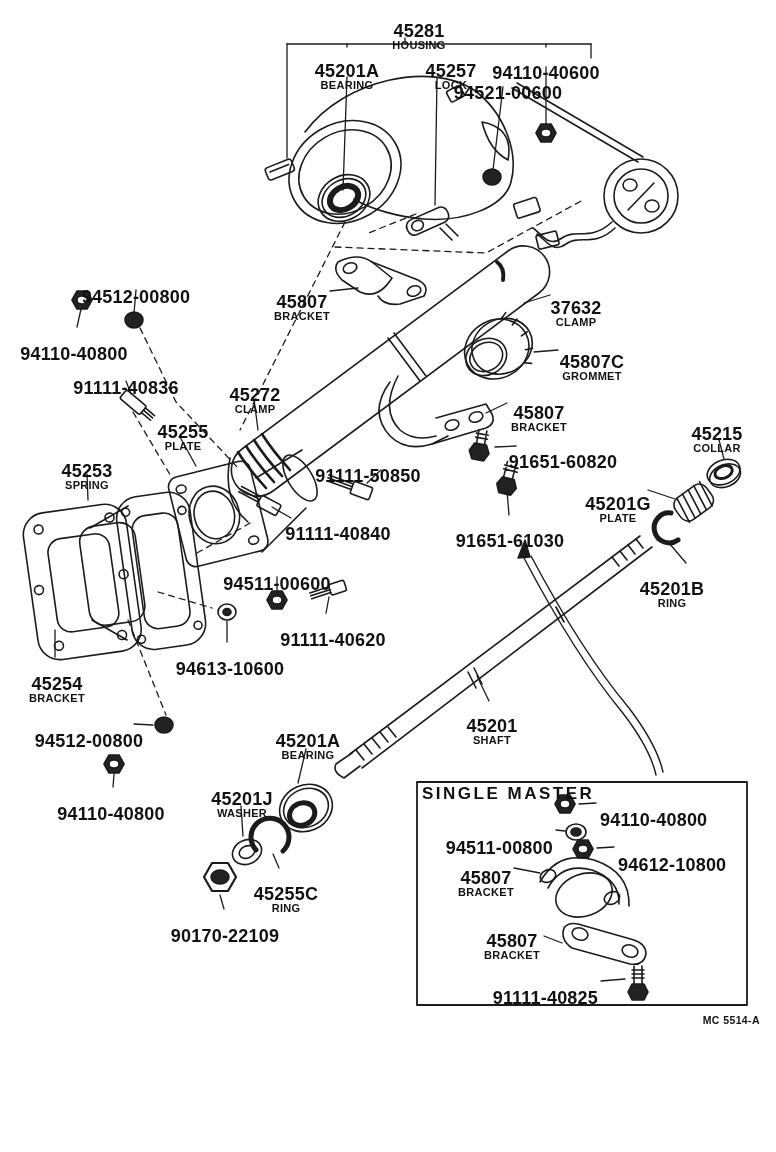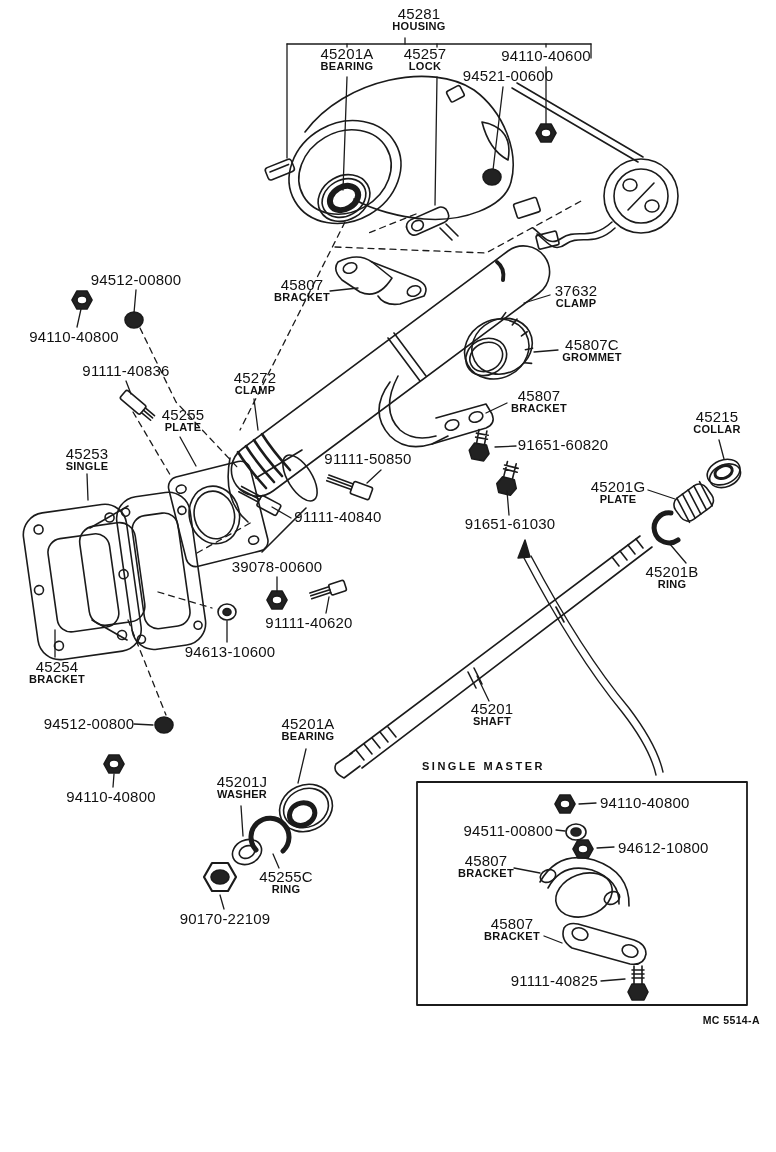--- a/index.html
+++ b/index.html
@@ -8,24 +8,24 @@
     font-family:"Liberation Sans",sans-serif;color:#111;overflow:hidden;
     margin:0 auto;
   }
   svg{position:absolute;left:0;top:0;}
   .lbl{
     position:absolute;text-align:center;transform:translateX(-50%);
     line-height:1.02;white-space:nowrap;color:#111;
   }
   .lbl.left{transform:none;text-align:left;}
   .lbl.right{transform:translateX(-100%);text-align:right;}
-  .code{display:block;font-size:15px;font-weight:normal;letter-spacing:.2px;}
+  .code{display:block;font-size:18px;font-weight:bold;letter-spacing:.2px;margin-top:16px;}
   .sub{display:block;font-size:11px;font-weight:bold;letter-spacing:.3px;}
   .inset-title{
-    position:absolute;font-size:11px;font-weight:bold;letter-spacing:2.5px;
+    position:absolute;font-size:17px;font-weight:bold;letter-spacing:2.5px;margin-top:24px;
   }
   .footer-code{
     position:absolute;font-size:10.5px;font-weight:bold;letter-spacing:.4px;margin-left:29px;
   }
 </style>
 </head>
 <body>
 
 <div class="page">
 
@@ -352,21 +352,21 @@
 </svg>
 
 <div class="lbl" style="left:419px;top:6px">
       <span class="code">45281</span>
       <span class="sub">HOUSING</span>
     </div>
 <div class="lbl" style="left:347px;top:46px">
       <span class="code">45201A</span>
       <span class="sub">BEARING</span>
     </div>
-<div class="lbl" style="left:425px;top:46px">
+<div class="lbl" style="left:451px;top:46px">
       <span class="code">45257</span>
       <span class="sub">LOCK</span>
     </div>
 <div class="lbl" style="left:546px;top:48px">
       <span class="code">94110-40600</span>
     </div>
 <div class="lbl" style="left:508px;top:68px">
       <span class="code">94521-00600</span>
     </div>
 
@@ -406,30 +406,30 @@
     </div>
 <div class="lbl" style="left:368px;top:451px">
       <span class="code">91111-50850</span>
     </div>
 <div class="lbl" style="left:338px;top:509px">
       <span class="code">91111-40840</span>
     </div>
 
 <div class="lbl" style="left:87px;top:446px">
       <span class="code">45253</span>
-      <span class="sub">SINGLE</span>
+      <span class="sub">SPRING</span>
     </div>
 <div class="lbl" style="left:57px;top:659px">
       <span class="code">45254</span>
       <span class="sub">BRACKET</span>
     </div>
 <div class="lbl" style="left:277px;top:559px">
-      <span class="code">39078-00600</span>
-    </div>
-<div class="lbl" style="left:309px;top:615px">
+      <span class="code">94511-00600</span>
+    </div>
+<div class="lbl" style="left:333px;top:615px">
       <span class="code">91111-40620</span>
     </div>
 <div class="lbl" style="left:230px;top:644px">
       <span class="code">94613-10600</span>
     </div>
 
 <div class="lbl" style="left:563px;top:437px">
       <span class="code">91651-60820</span>
     </div>
 <div class="lbl" style="left:510px;top:516px">

